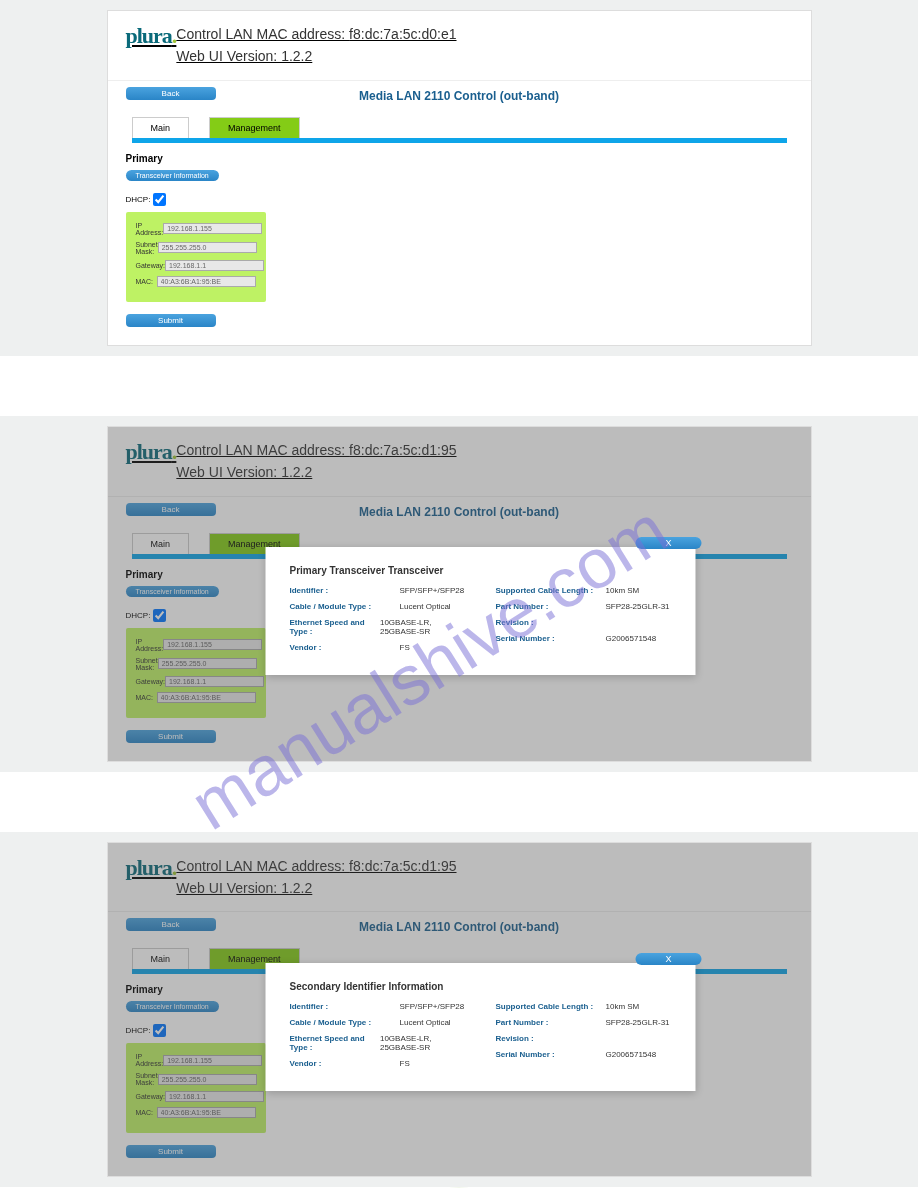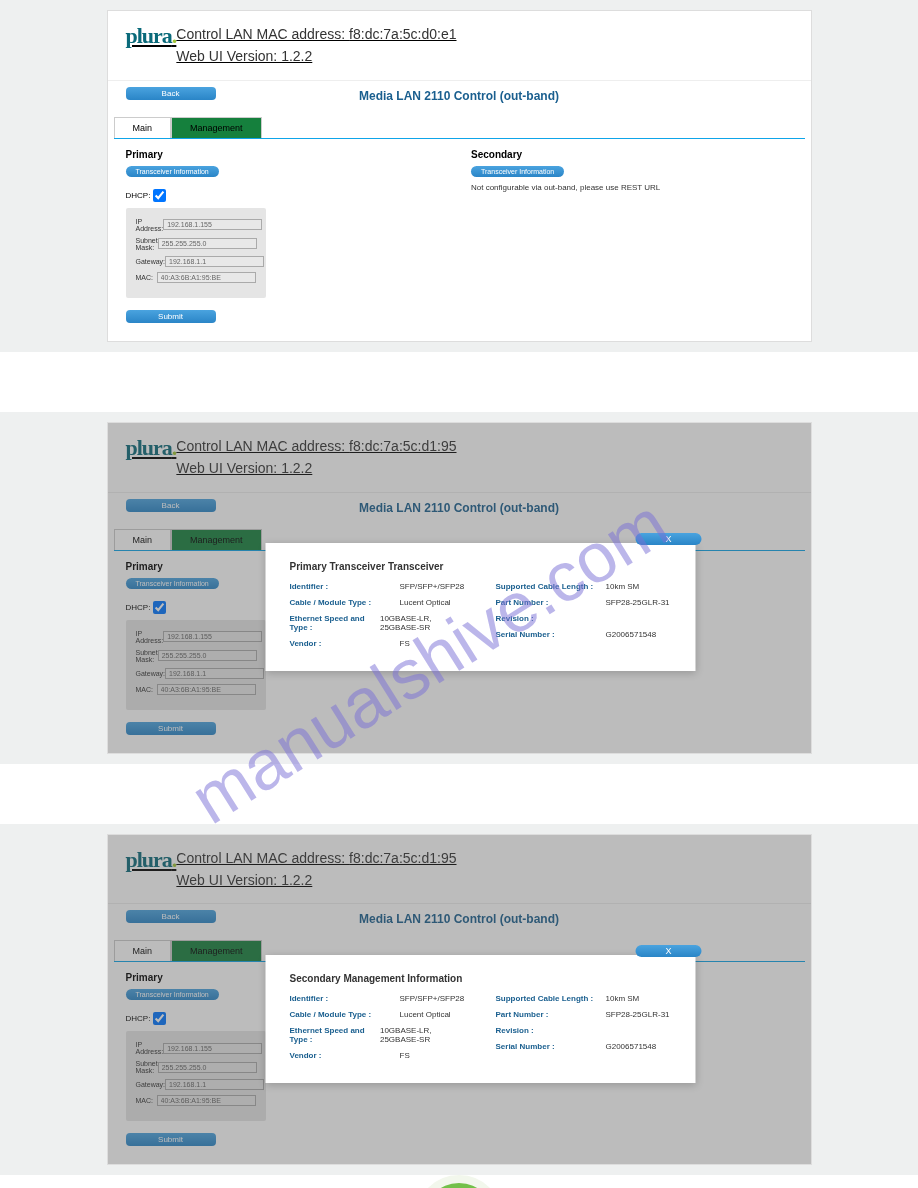--- a/index.html
+++ b/index.html
@@ -8,31 +8,31 @@
   .screenshot-frame { background: #eef0f0; padding: 10px 0; margin-bottom: 60px; }
   .app-window { background: #fff; width: 705px; margin: 0 auto; border: 1px solid #ddd; font-size: 9px; position: relative; }
   .app-header { display: flex; padding: 12px 18px; border-bottom: 1px solid #eee; text-decoration: underline; }
   .logo { font-family: Georgia, serif; font-size: 22px; font-weight: bold; color: #0a6a7a; letter-spacing: -1px; }
   .logo-dot { color: #a0c536; }
   .header-info { text-align: left; font-size: 14px; color: #333; line-height: 1.6; }
   .title-row { text-align: center; padding: 8px 0 4px; position: relative; }
   .page-title { color: #1a5f8f; font-weight: bold; font-size: 12px; }
   .back-btn { position: absolute; left: 18px; top: 6px; }
   .pill-btn { background: linear-gradient(to bottom,#4aa3df,#2a85c7); color: #fff; border: none; border-radius: 4px; padding: 2px 20px; font-size: 8px; cursor: pointer; min-width: 90px; text-align: center; }
-  .tabs { display: flex; border-bottom: 1px solid #0ea5e9; margin: 10px 6px 0; }
+  .tabs { display: flex; border-bottom: 5px solid #0ea5e9; margin: 10px 24px 0; gap: 20px; }
   .tab { padding: 5px 18px; font-size: 9px; background: #f5f5f5; border: 1px solid #ccc; border-bottom: none; cursor: pointer; }
   .tab.active { background: #fff; }
-  .tab.mgmt { background: #15803d; }
+  .tab.mgmt { background: #84cc16; }
   .content-row { display: flex; padding: 10px 18px 18px; gap: 24px; }
   .col { flex: 1; }
   .section-label { font-weight: bold; font-size: 10px; margin-bottom: 6px; }
   .ti-btn { background: linear-gradient(to bottom,#4aa3df,#2a85c7); color: #fff; border-radius: 8px; padding: 2px 10px; font-size: 7px; display: inline-block; margin-bottom: 6px; }
   .dhcp-row { font-size: 8px; margin: 6px 0; }
   .dhcp-row input { vertical-align: middle; }
-  .config-box { background: #e5e5e5; padding: 10px; border-radius: 2px; width: 140px; }
+  .config-box { background: #bef264; padding: 10px; border-radius: 2px; width: 140px; }
   .field-row { display: flex; align-items: center; margin-bottom: 5px; font-size: 7px; }
   .field-row label { width: 50px; color: #333; }
   .field-row input { flex: 1; font-size: 7px; padding: 1px 3px; border: 1px solid #aaa; background: #e8e8e8; color: #666; }
   .submit-row { margin-top: 12px; }
   .note-text { font-size: 8px; color: #333; }
   .dimmed { position: relative; }
   .dimmed::before { content: ''; position: absolute; inset: 0; background: rgba(80,80,80,0.38); z-index: 5; pointer-events: none; }
   .modal { position: absolute; background: #fff; z-index: 10; width: 430px; left: 50%; transform: translateX(-45%); padding: 18px 24px 16px; box-shadow: 0 2px 8px rgba(0,0,0,0.2); }
   .modal-close { position: absolute; top: -10px; right: -6px; background: linear-gradient(to bottom,#4aa3df,#2a85c7); color: #fff; border-radius: 8px; padding: 1px 30px; font-size: 9px; cursor: pointer; }
   .modal-title { font-weight: bold; font-size: 10px; margin-bottom: 10px; color: #333; }
@@ -96,25 +96,20 @@
                 <label>Gateway:</label>
                 <input value="192.168.1.1" style="">
               </div>
             <div class="field-row">
                 <label>MAC:</label>
                 <input value="40:A3:6B:A1:95:BE" style="">
               </div>
           </div>
           <div class="submit-row"><button class="pill-btn">Submit</button></div>
         </div>
-        <div class="col">
-          <div class="section-label">Secondary</div>
-          <div class="ti-btn">Transceiver Information</div>
-          <div class="note-text">Not configurable via out-band, please use REST URL</div>
-        </div>
       </div>
     </div>
   </div>
 
   <div class="screenshot-frame">
     <div class="app-window dimmed">
       <div class="app-header">
         <div class="logo"><span>plura</span><span class="logo-dot">.</span></div>
         <div class="header-info">
           <div><span>Control LAN MAC address: </span><span>f8:dc:7a:5c:d1:95</span></div>
@@ -240,21 +235,21 @@
                 <label>MAC:</label>
                 <input value="40:A3:6B:A1:95:BE" style="">
               </div>
           </div>
           <div class="submit-row"><button class="pill-btn">Submit</button></div>
         </div>
         <div class="col"></div>
       </div>
       <div class="modal" style="top:120px;">
         <div class="modal-close">X</div>
-        <div class="modal-title">Secondary Management Information</div>
+        <div class="modal-title">Secondary Identifier Information</div>
         <div class="modal-grid">
           <div class="modal-col">
             <div class="modal-field">
                 <span class="k">Identifier :</span>
                 <span class="v">SFP/SFP+/SFP28</span>
               </div>
             <div class="modal-field">
                 <span class="k">Cable / Module Type :</span>
                 <span class="v">Lucent Optical</span>
               </div>

